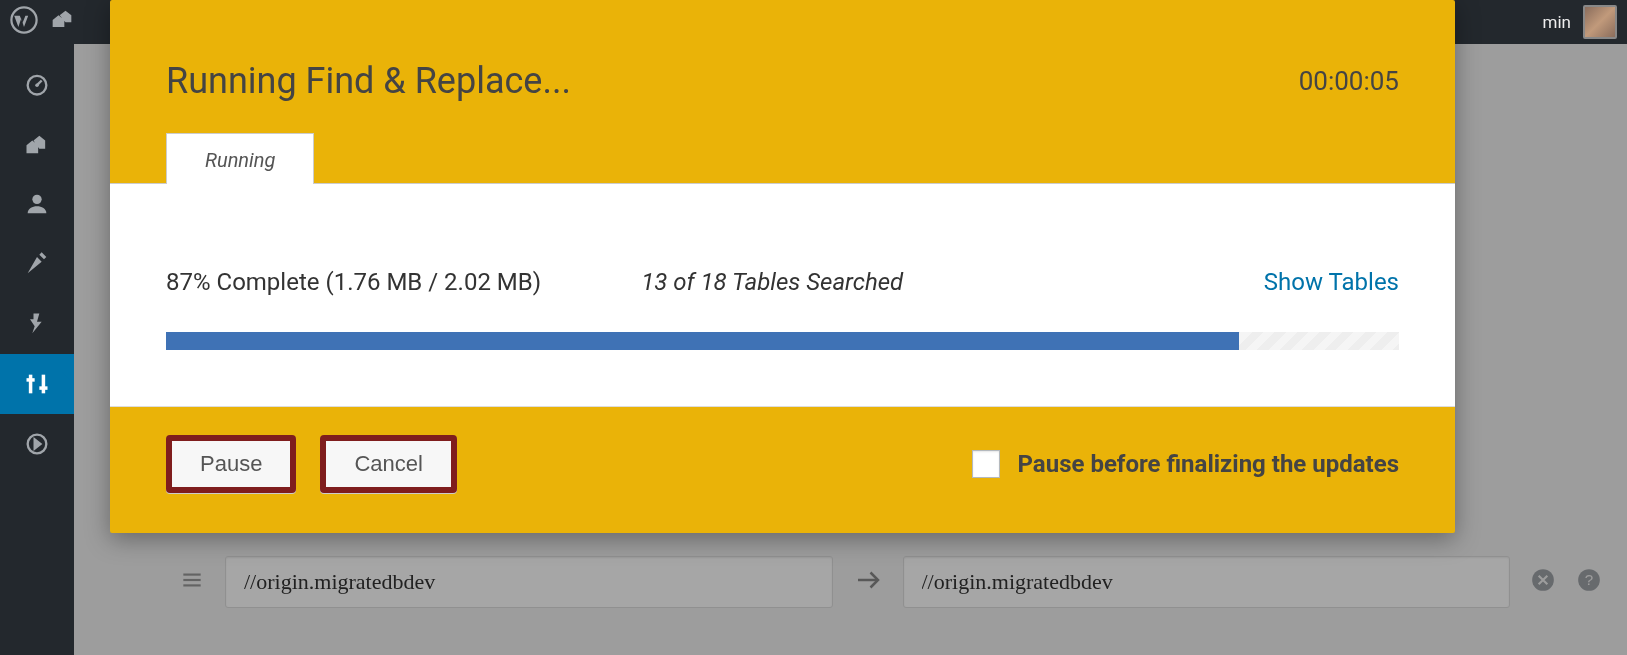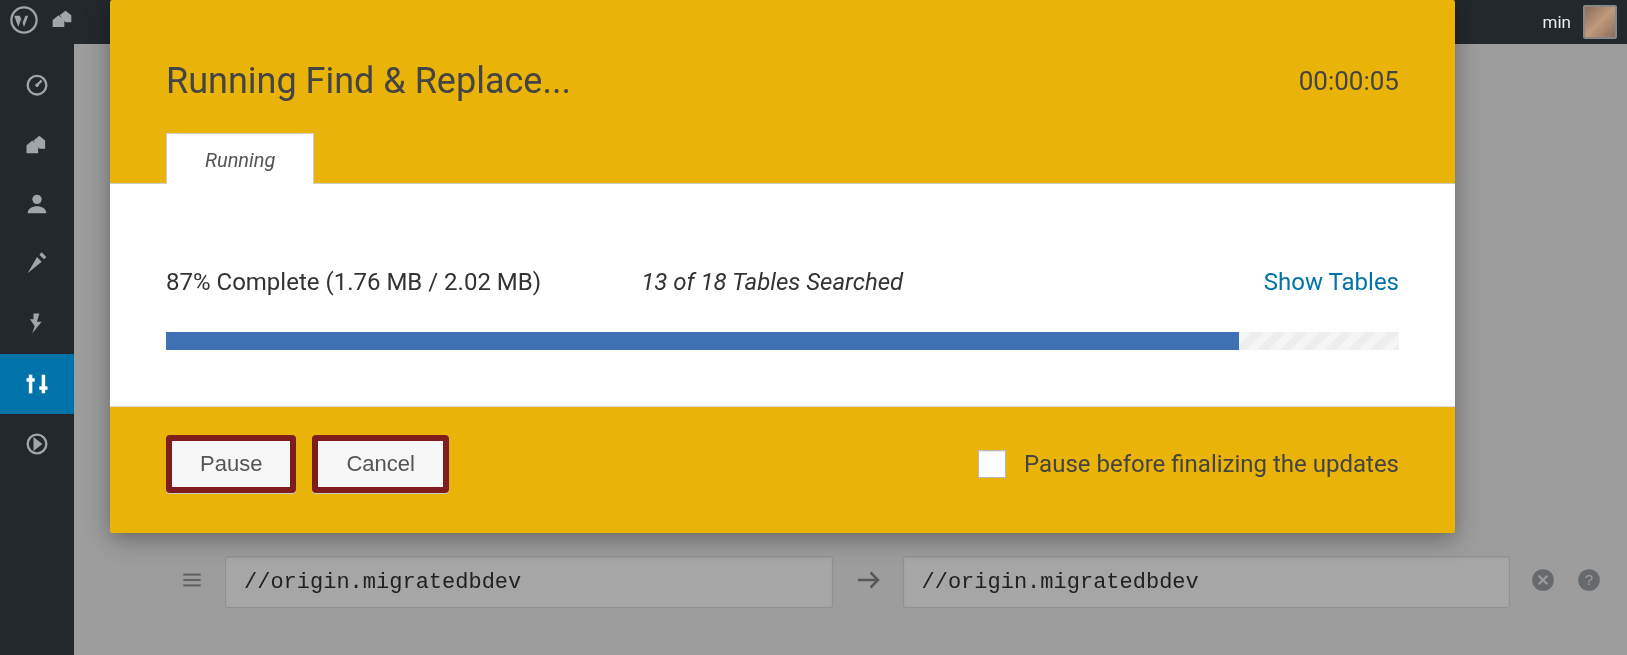--- a/index.html
+++ b/index.html
@@ -83,21 +83,21 @@
       display: flex;
       align-items: center;
       gap: 20px;
     }
     .drag-handle { color: #999; }
     .drag-handle svg { width: 26px; height: 26px; }
     .replace-row input[type=text] {
       flex: 1;
       height: 52px;
       padding: 0 18px;
-      font-family: Liberation Mono, monospace;
+      font-family: Liberation Serif, serif;
       font-size: 22px;
       color: #333;
       background: #fff;
       border: 1px solid #ddd;
       border-radius: 3px;
       box-shadow: inset 0 1px 2px rgba(0,0,0,.07);
     }
     .replace-row .arrow { color: #888; }
     .replace-row .arrow svg { width: 30px; height: 30px; }
     .replace-row .circle-btn { color: #9ea3a8; }
@@ -197,37 +197,38 @@
     .btn {
       background: #f7f7f7;
       border: 6px solid #7f1d1d;
       border-radius: 4px;
       padding: 10px 28px;
       font-size: 22px;
       color: #555;
       box-shadow: 0 1px 0 #ccc;
       cursor: pointer;
     }
-    .btn + .btn { margin-left: 16px; }
+    .btn + .btn { margin-left: 24px; }
     .checkbox-wrap {
       margin-left: auto;
       display: flex;
       align-items: center;
       gap: 18px;
     }
     .checkbox {
       width: 28px; height: 28px;
       border: 1px solid #b4b9be;
       background: #fff;
       box-shadow: inset 0 1px 2px rgba(0,0,0,.1);
       cursor: pointer;
     }
     .checkbox-label {
       font-size: 24px;
       color: #444;
+      font-weight: bold;
     }
   </style>
 </head>
 <body>
 
 <div class="wp-admin-bar">
   <span class="wp-logo">
     <svg viewBox="0 0 20 20" fill="#a0a5aa">
         <circle cx="10" cy="10" r="9" fill="none" stroke="#a0a5aa" stroke-width="1.6"></circle>
         <path d="M3 7l3 8 2-6 2 6 3-8h-2l-2 5-2-5H5z"></path>

